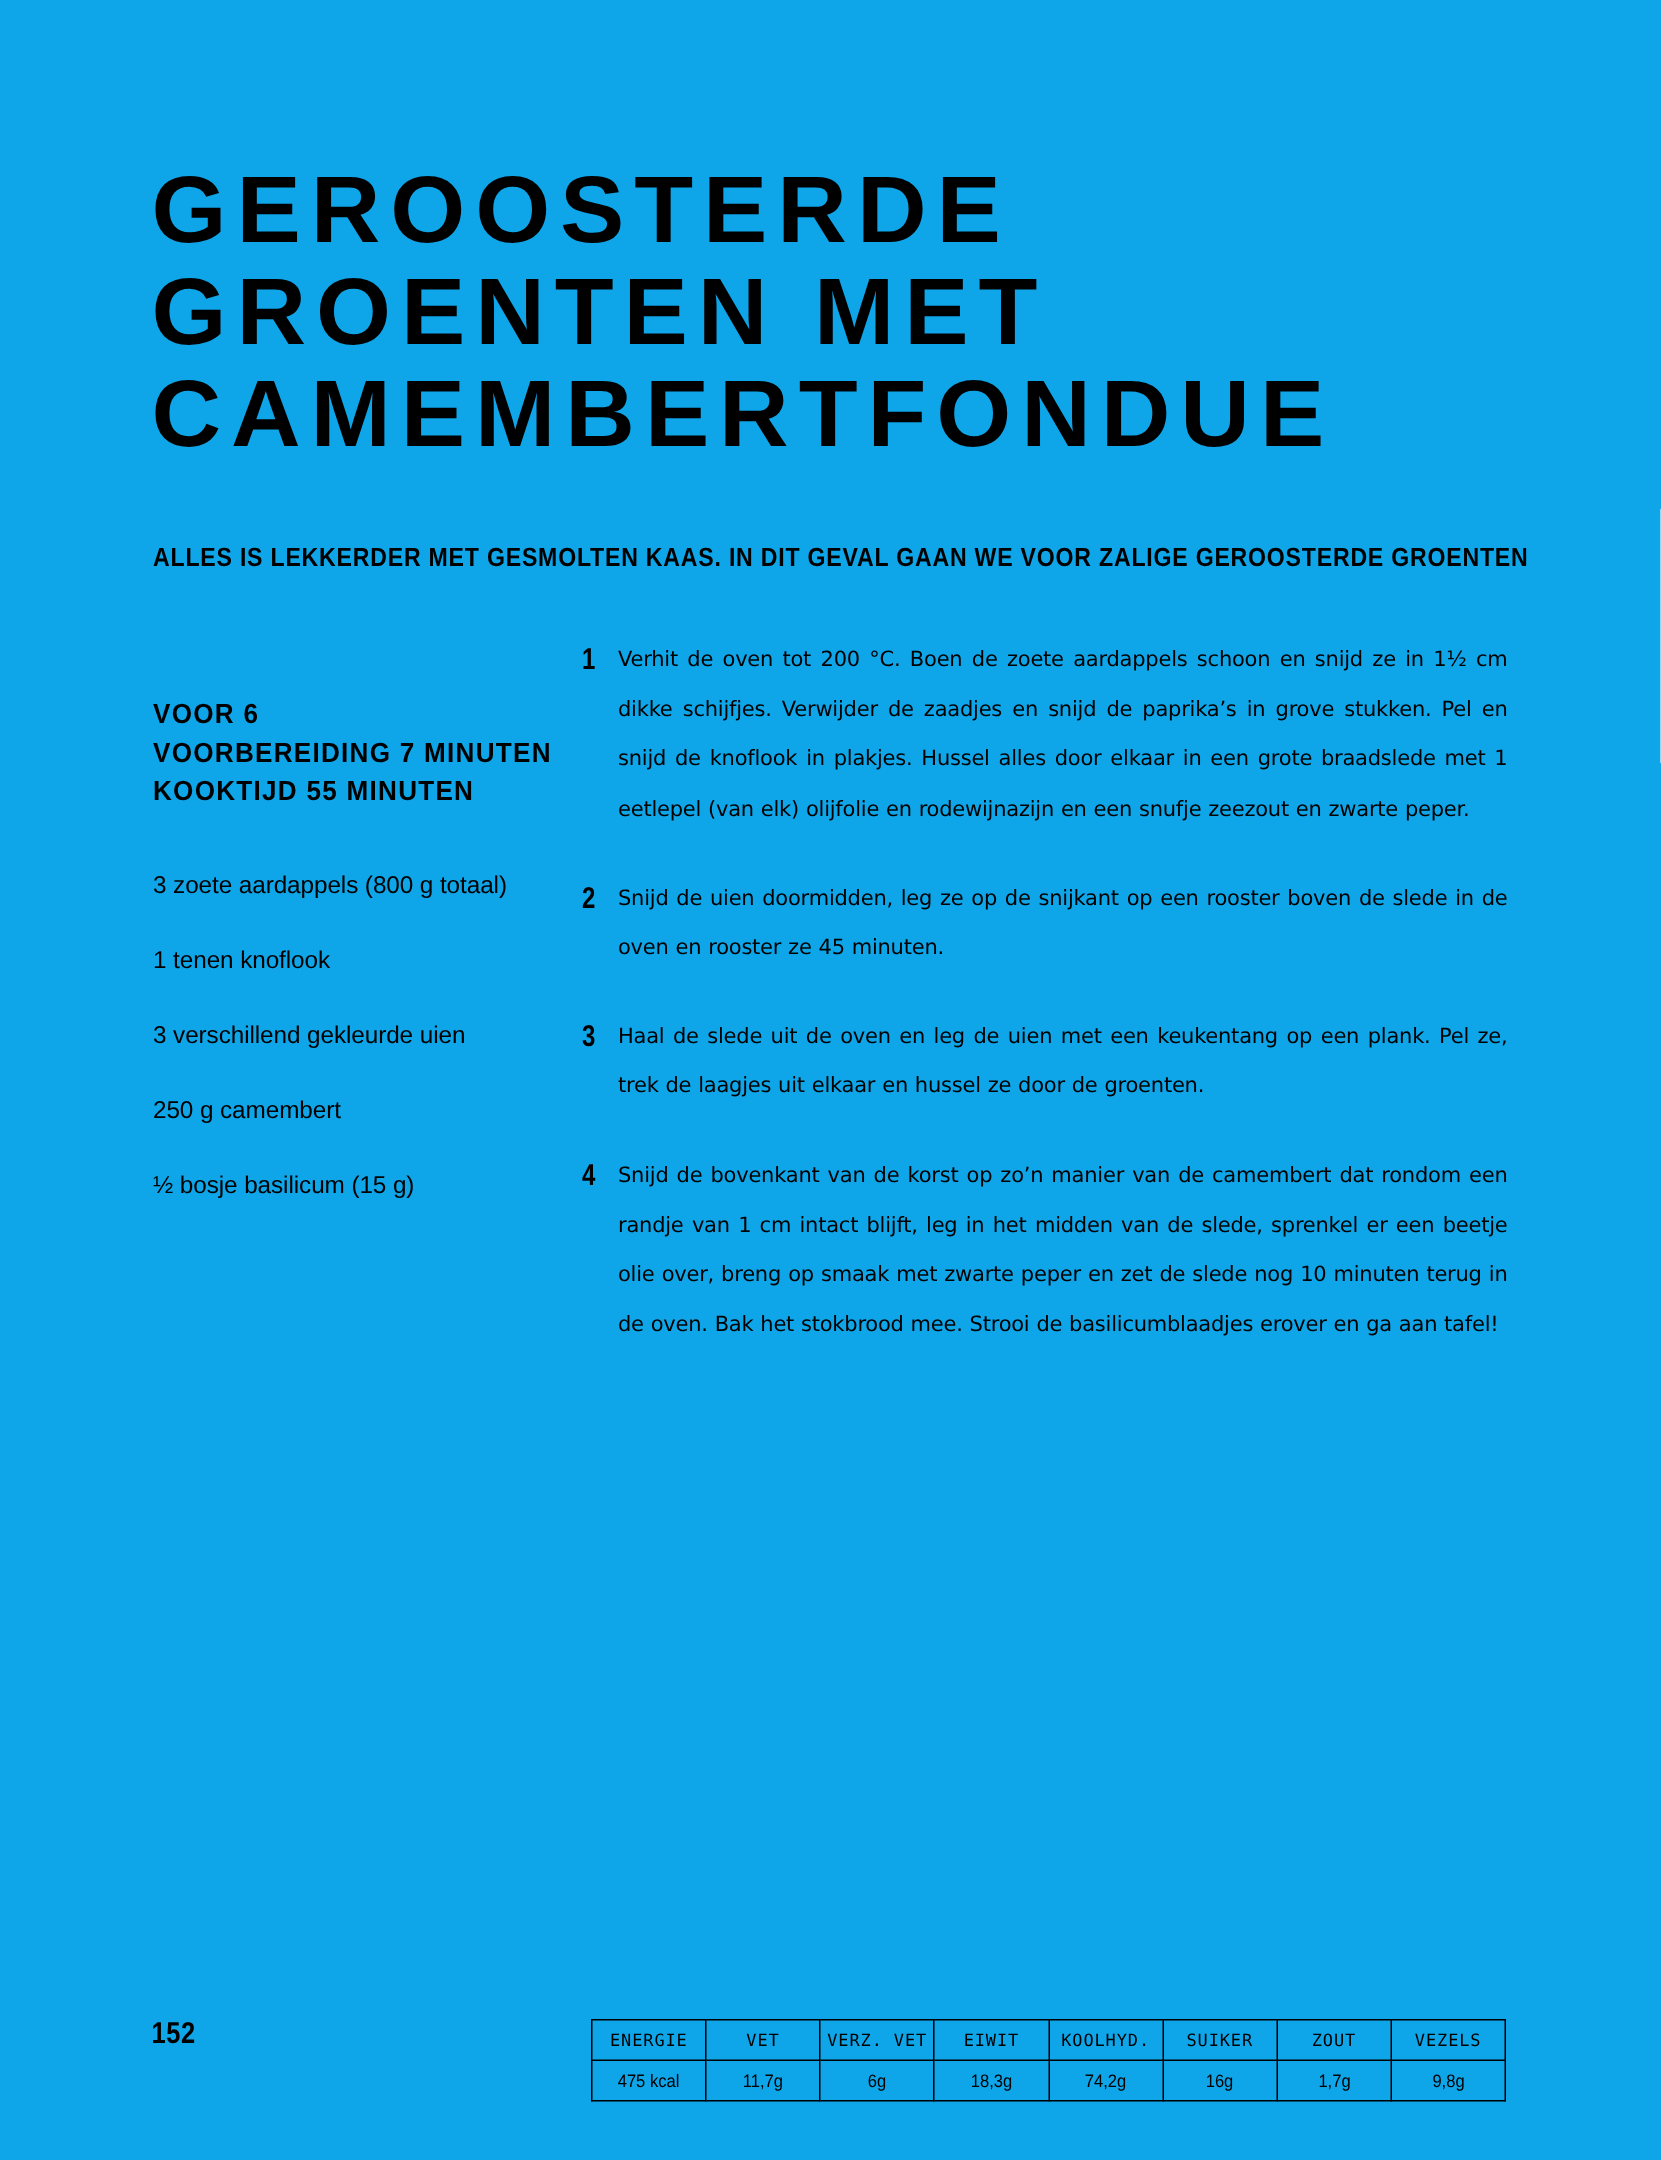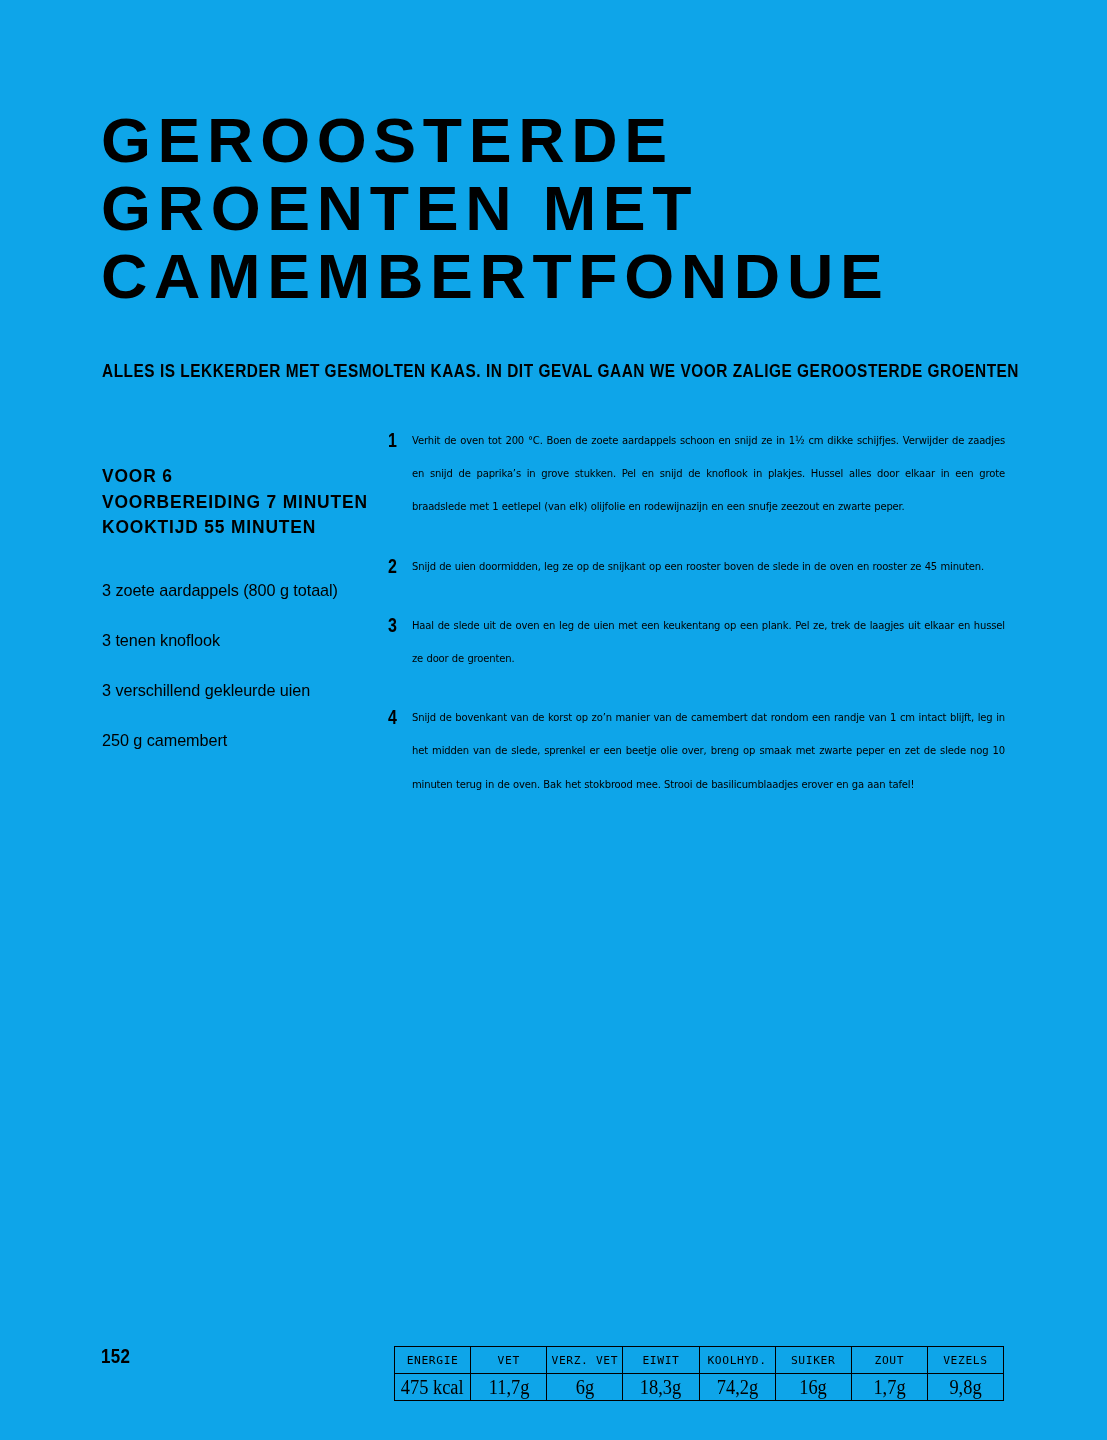--- a/index.html
+++ b/index.html
@@ -119,21 +119,21 @@
     top: 0;
     font-family: "Liberation Sans Narrow", "Liberation Sans", sans-serif;
     font-weight: bold;
     font-size: 20px;
     line-height: 33px;
     transform: scaleX(0.8);
     transform-origin: left center;
   }
   .step-text {
     font-family: "DejaVu Sans", sans-serif;
-    font-size: 10px;
+    font-size: 14px;
     line-height: 33.2px;
     text-align: justify;
     text-justify: inter-word;
     letter-spacing: -0.15px;
     word-spacing: 0.3px;
   }
 
   
   .page-number {
     position: absolute;
@@ -168,22 +168,22 @@
   table.nutrition tr.head td {
     height: 26px;
     font-family: "DejaVu Sans Mono", monospace;
     font-size: 11.3px;
     letter-spacing: 0.6px;
     font-weight: normal;
     margin-left: 32px;
   }
   table.nutrition tr.vals td {
     height: 26px;
-    font-family: Liberation Serif, serif;
-    font-size: 20px;
+    font-family: Liberation Sans, sans-serif;
+    font-size: 12px;
     letter-spacing: 0px;
   }
   table.nutrition tr.vals td span {
     display: inline-block;
     transform: scaleX(0.92);
   }
 </style>
 </head>
 <body>
 
@@ -197,23 +197,24 @@
 
   <div class="subtitle">ALLES IS LEKKERDER MET GESMOLTEN KAAS. IN DIT GEVAL GAAN WE VOOR ZALIGE GEROOSTERDE GROENTEN</div>
 
   <div class="left-col">
     <div class="meta">VOOR 6</div>
     <div class="meta">VOORBEREIDING 7 MINUTEN</div>
     <div class="meta">KOOKTIJD 55 MINUTEN</div>
 
     <ul class="ingredients">
       <li>3 zoete aardappels (800 g totaal)</li>
-      <li>3 tenen knoflook</li>
+      <li>1 tenen knoflook</li>
       <li>3 verschillend gekleurde uien</li>
       <li>250 g camembert</li>
+      <li>½ bosje basilicum (15 g)</li>
     </ul>
   </div>
 
   <div class="steps">
     <div class="step">
       <span class="step-num">1</span>
       <div class="step-text">Verhit de oven tot 200 °C. Boen de zoete aardappels schoon en snijd ze in 1½ cm dikke schijfjes. Verwijder de zaadjes en snijd de paprika’s in grove stukken. Pel en snijd de knoflook in plakjes. Hussel alles door elkaar in een grote braadslede met 1 eetlepel (van elk) olijfolie en rodewijnazijn en een snufje zeezout en zwarte peper.</div>
     </div>
     <div class="step">
       <span class="step-num">2</span>

